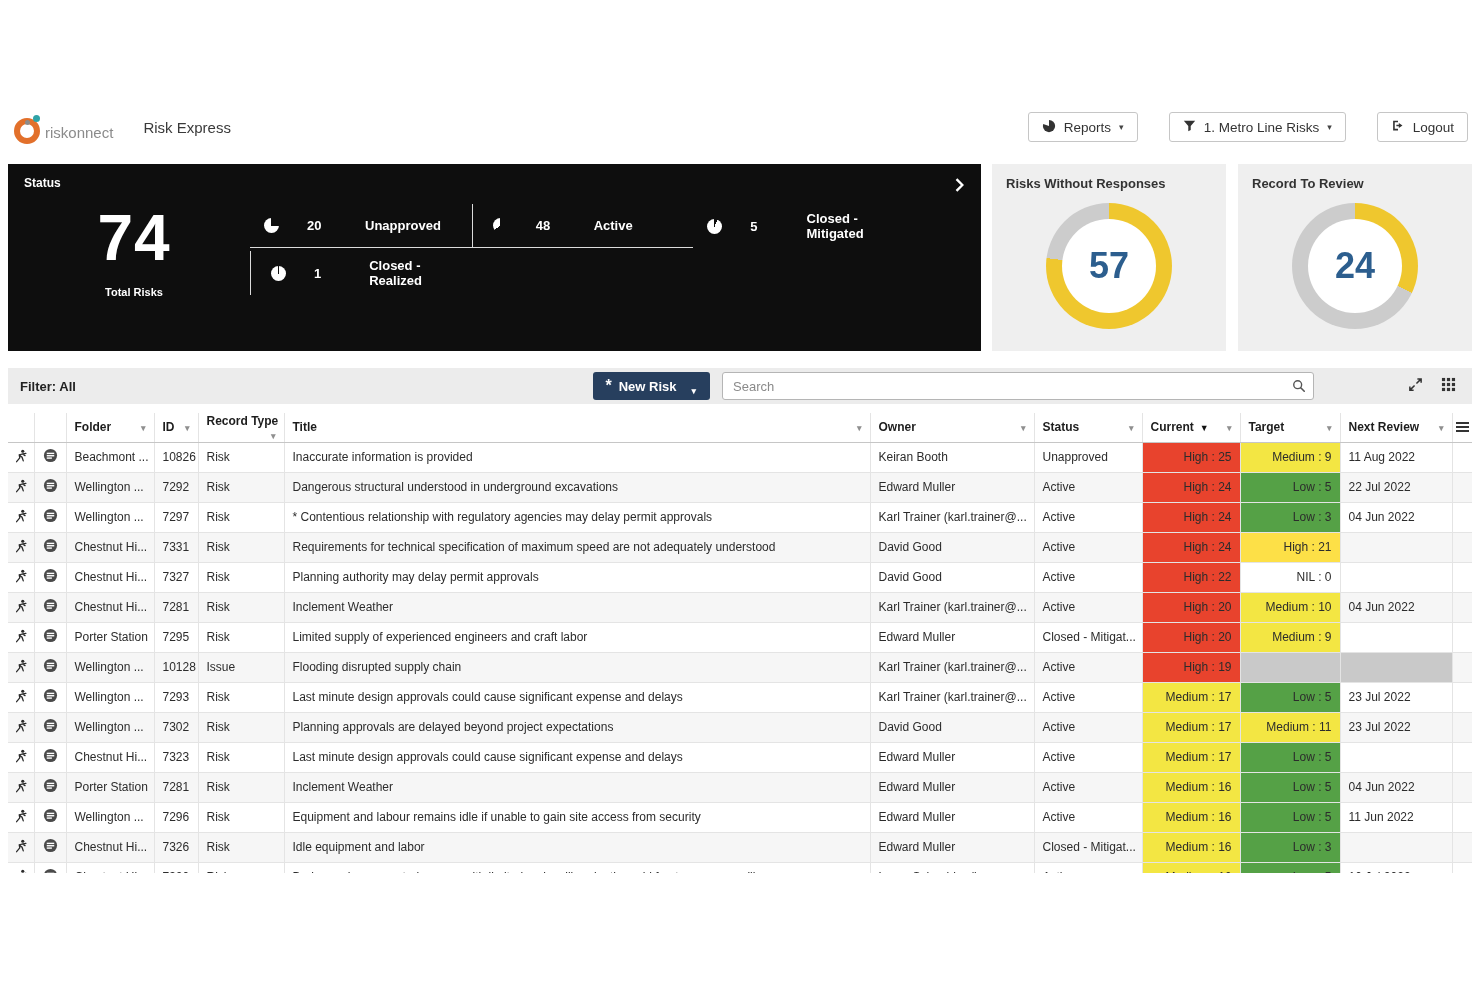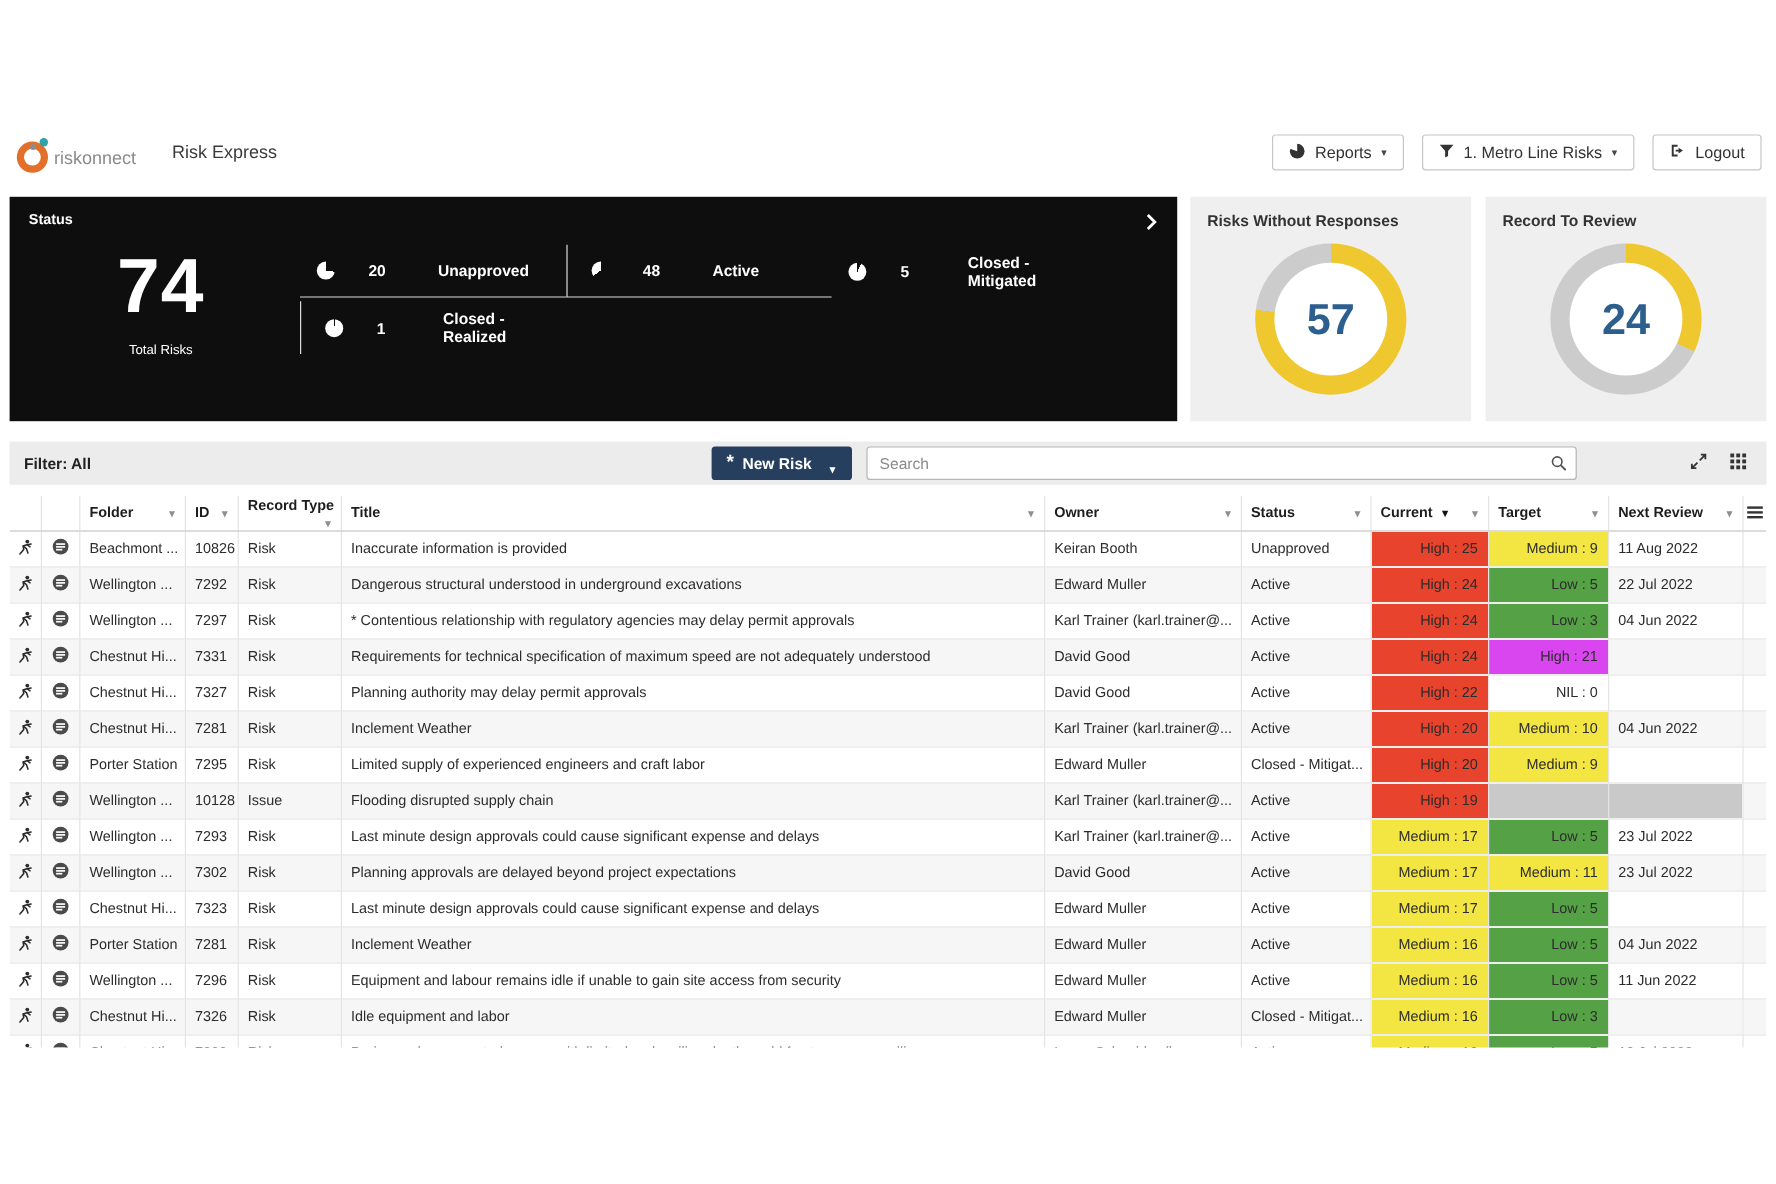--- a/index.html
+++ b/index.html
@@ -10,34 +10,34 @@
     font-family:"Liberation Sans", sans-serif;
   }
   
   .app-header { margin-top:102px; height:50px; display:flex; align-items:center; padding:0 12px 0 14px; }
   .logo { display:flex; align-items:center; position:relative; }
   .logo-ring { width:26px; height:26px; border:6px solid #e2702b; border-radius:50%; position:relative; margin-top:8px;}
   .logo-dot1 { position:absolute; width:7px; height:7px; background:#2fa3a7; border-radius:50%; top:-9px; left:13px; }
   .logo-dot2 { position:absolute; width:5px; height:5px; background:#8c8c8c; border-radius:50%; top:-4px; left:5px; }
   .logo-text { font-size:15px; color:#8b8b8b; margin-left:5px; margin-top:10px; }
   .app-title { font-size:15px; color:#3a3a3a; margin-left:30px; }
-  .hdr-right { margin-left:auto; display:flex; gap:15px; }
+  .hdr-right { margin-left:auto; display:flex; gap:31px; }
   .hdr-btn { display:flex; align-items:center; gap:8px; background:#fff; border:1px solid #c6c6c6;
              border-radius:3px; height:30px; padding:0 13px; font-size:13.5px; color:#333; cursor:pointer;
              font-family:"Liberation Sans", sans-serif; }
   .caret { font-size:9px; color:#444; }
   
   .panels { display:flex; gap:11px; margin:12px 8px 0 8px; height:187px; }
   .status-panel { flex:1 1 auto; background:#0e0e0e; color:#fff; position:relative; padding:12px 16px; }
   .status-title { font-size:12px; font-weight:bold; }
   .status-chevron { position:absolute; right:14px; top:12px; background:none; border:none; cursor:pointer; padding:2px; }
   .status-body { display:flex; margin-top:8px; padding-right:50px; }
   .status-total { width:220px; text-align:center; padding-top:8px; }
   .status-total-num { font-size:64px; font-weight:bold; line-height:1; letter-spacing:1px; }
-  .status-total-label { font-size:11px; font-weight:normal; margin-top:16px; }
+  .status-total-label { font-size:11px; font-weight:bold; margin-top:16px; }
   .status-breakdown { flex:1; display:grid; grid-template-columns:1fr 1fr 1fr; margin-left:6px; margin-top:6px; }
   .status-item { display:flex; align-items:center; height:44px; padding-left:14px; font-size:13px; font-weight:bold; cursor:pointer; }
   .status-item.row-top { border-bottom:1px solid rgba(255,255,255,0.85); }
   .status-item.col-right { border-left:1px solid rgba(255,255,255,0.85); padding-left:20px; }
   .mini-pie { width:15px; height:15px; border-radius:50%; margin-right:28px; flex:0 0 15px; }
   .s-count { width:58px; }
   
   .card { width:234px; background:#efefef; padding:12px 14px; }
   .card-title { font-size:13px; font-weight:bold; color:#333; }
   .donut { width:126px; height:126px; border-radius:50%; margin:12px auto 0; display:flex; align-items:center; justify-content:center; }
@@ -328,21 +328,21 @@
               <rect x="4" y="7.5" width="8" height="1.5" fill="#fff"></rect>
               <rect x="4" y="10" width="5.5" height="1.5" fill="#fff"></rect>
             </svg></td>
           <td>Chestnut Hi...</td>
           <td>7331</td>
           <td>Risk</td>
           <td>Requirements for technical specification of maximum speed are not adequately understood</td>
           <td>David Good</td>
           <td>Active</td>
           <td class="rating" style="background: rgb(232, 67, 45);">High : 24</td>
-          <td class="rating" style="background: #d946ef;">High : 21</td>
+          <td class="rating" style="background: #fde047;">High : 21</td>
           <td></td>
           <td class="c-menu"></td>
         </tr>
         <tr>
           <td class="c-ic run-on"><svg viewBox="0 0 16 16" width="14" height="14" fill="none" stroke="currentColor" stroke-width="1.5" stroke-linecap="round">
               <circle cx="10" cy="2.6" r="1.8" fill="currentColor" stroke="none"></circle>
               <path d="M3 14.5 L6.6 10.2 L6 6.8 L9.8 5.6 L12.6 7.6 M6 6.8 L9.2 9.4 L10.6 13.6 M9.8 5.6 L13.6 5"></path>
             </svg></td>
           <td class="c-ic"><svg viewBox="0 0 16 16" width="15" height="15">
               <circle cx="8" cy="8" r="7" fill="#4a4a4a"></circle>

